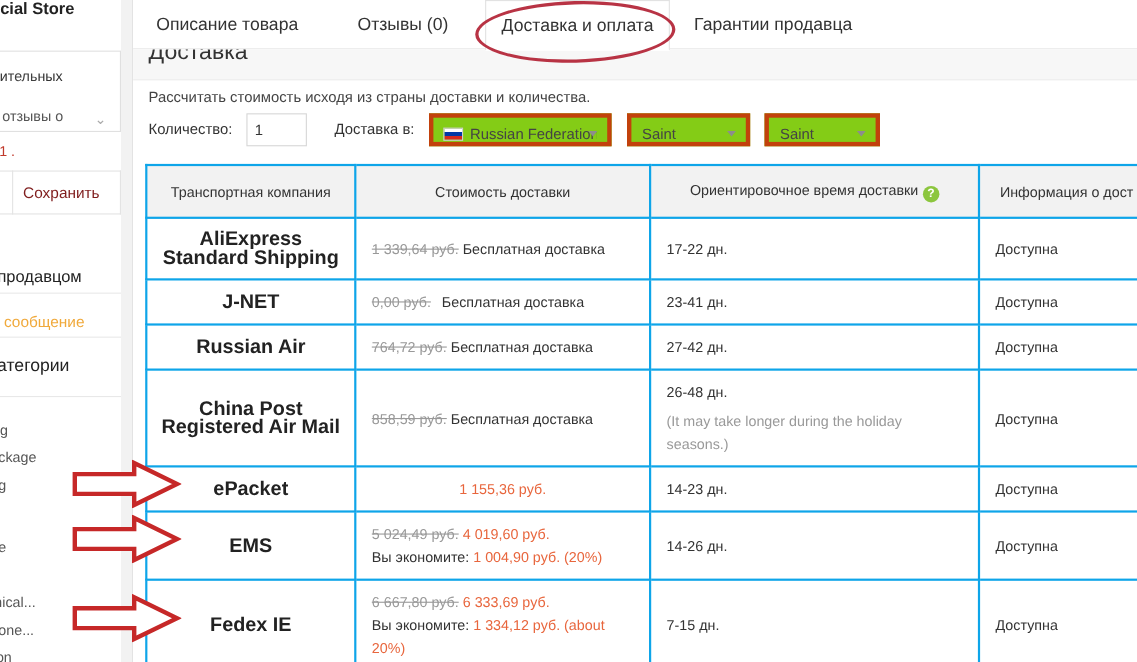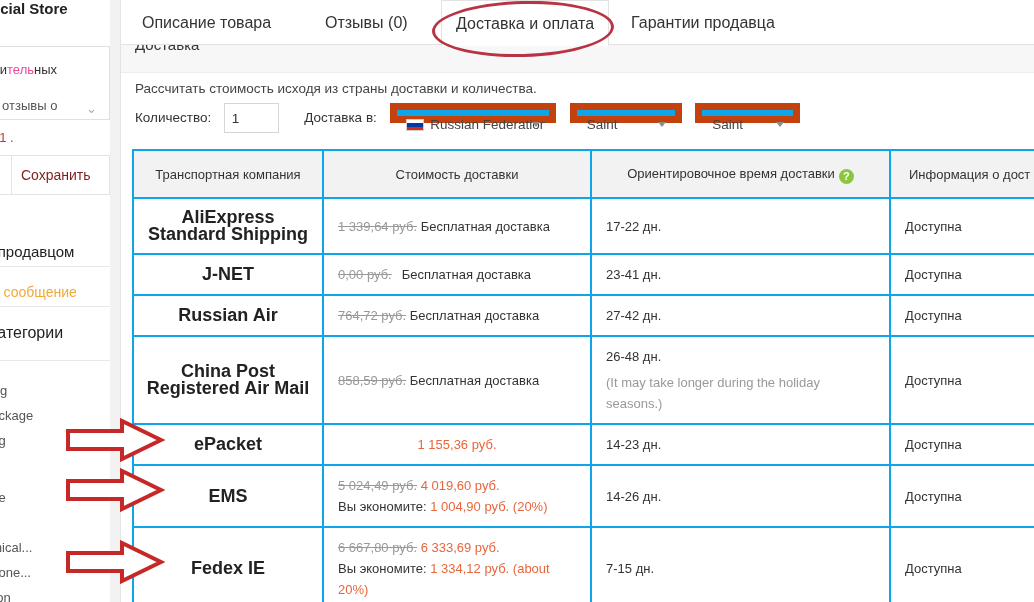--- a/index.html
+++ b/index.html
@@ -54,21 +54,21 @@
     background: #fff;
   }
   .sb-box-l1 {
     position: absolute;
     left: -16px; top: 62px;
     width: 130px;
     font-size: 13px;
     color: #333;
     white-space: nowrap;
   }
-  .sb-box-l1 .hl { color: #ec4899; }
+  .sb-box-l1 .hl { color: #404040; }
   .sb-box-l2 {
     position: absolute;
     left: -16px; top: 98px;
     width: 120px;
     font-size: 13px;
     color: #555;
     white-space: nowrap;
   }
   .sb-chev {
     position: absolute;
@@ -214,21 +214,21 @@
   #panel-head {
     position: absolute;
     left: 0; top: 0;
     width: 913px; height: 28px;
     background: #f7f7f7;
     border-bottom: 1px solid #ededed;
   }
   #panel-head-label {
     position: absolute;
     left: 14px; top: -9px;
-    font-size: 15px;
+    font-size: 21px;
     color: #333;
     white-space: nowrap;
   }
 
   #calc-note {
     position: absolute;
     left: 14px; top: 36px;
     font-size: 13.5px;
     color: #444;
     white-space: nowrap;
@@ -256,23 +256,23 @@
     color: #333;
     padding: 0 7px;
     line-height: 28px;
     vertical-align: top;
     font-family: "Liberation Sans", sans-serif;
   }
   #ship-to-label { margin-left: 21px; }
   .sel {
     display: inline-block;
     position: relative;
-    height: 20px;
-    border: 7px solid #c2410c;
-    background: #0ea5e9;
+    height: 30px;
+    border: 4px solid #c2410c;
+    background: #84cc16;
     vertical-align: top;
     margin-left: 9px;
     cursor: pointer;
   }
   #sel-country { width: 166px; }
   #sel-state   { width: 112px; }
   #sel-city    { width: 105px; }
   .sel-text {
     position: absolute;
     top: 0; height: 30px; line-height: 30px;

